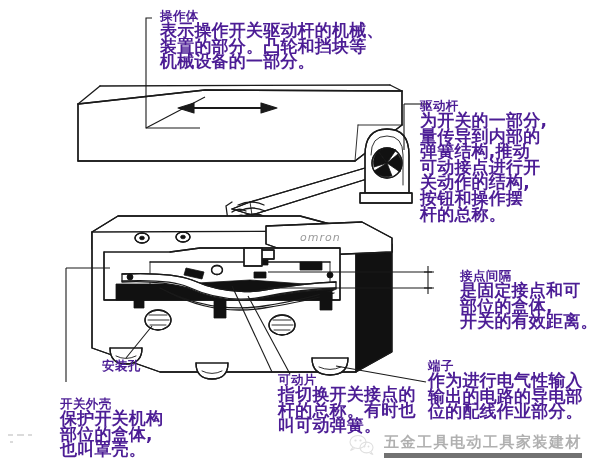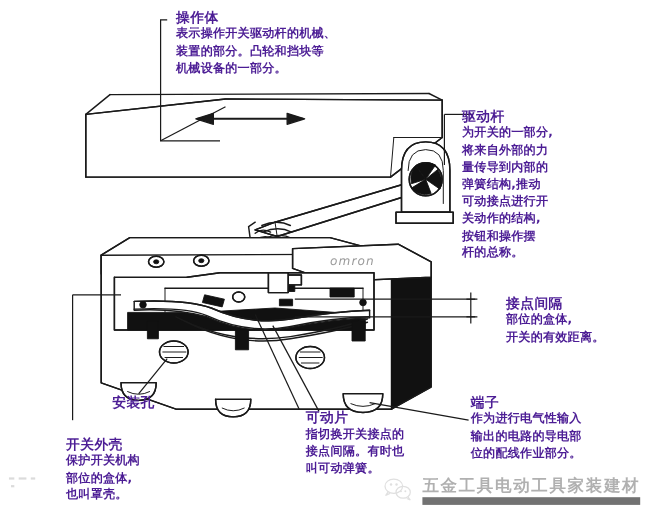--- a/index.html
+++ b/index.html
@@ -14,21 +14,21 @@
   #stage{position:absolute;left:0;top:0;width:600px;height:460px;background:#fff;}
   .svg-layer{position:absolute;left:0;top:0;width:600px;height:460px;}
 
   
   .callout{position:absolute;color:#4c1d95;}
   .callout .title{
     font-weight:bold;font-size:12.5px;line-height:15px;
     letter-spacing:.4px;white-space:nowrap;
   }
   .callout .body{
-    font-weight:bold;font-size:11px;line-height:15.6px;
+    font-weight:bold;font-size:17px;line-height:15.6px;
     letter-spacing:.2px;
   }
   .callout .body div{white-space:nowrap;}
 
   #callout-operating-body{left:160px;top:8px;}
   #callout-actuator{left:420px;top:98px;}
   #callout-contact-gap{left:460px;top:268px;}
   #callout-terminal{left:428px;top:358px;}
   #callout-mounting-hole{left:102px;top:358px;}
   #callout-housing{left:60px;top:396px;}
@@ -37,21 +37,21 @@
   
   #watermark-bar{
     position:absolute;left:0;bottom:0;width:600px;height:30px;
     display:flex;align-items:center;justify-content:flex-end;
     padding-right:18px;box-sizing:border-box;
     opacity:.55;
   }
   #watermark-text{
     font-size:15px;font-weight:bold;color:#707070;
     letter-spacing:1.5px;
-    border-bottom:7px solid #000000;
+    border-bottom:5px solid #000000;
     padding-bottom:1px;
   }
   #watermark-logo{margin-right:9px;opacity:.5;}
   #watermark-dots{position:absolute;left:8px;bottom:14px;opacity:.35;}
 </style>
 </head>
 <body>
 
 <div id="stage">
 
@@ -256,33 +256,33 @@
       <div>表示操作开关驱动杆的机械、</div>
       <div>装置的部分。凸轮和挡块等</div>
       <div>机械设备的一部分。</div>
     </div>
   </div>
 
   <div class="callout" id="callout-actuator">
     <div class="title">驱动杆</div>
     <div class="body">
       <div>为开关的一部分,</div>
-      <div>将来自外部的力</div>
       <div>量传导到内部的</div>
       <div>弹簧结构,推动</div>
       <div>可动接点进行开</div>
       <div>关动作的结构,</div>
       <div>按钮和操作摆</div>
       <div>杆的总称。</div>
     </div>
   </div>
 
   <div class="callout" id="callout-contact-gap">
     <div class="title">接点间隔</div>
     <div class="body">
+      <div>是固定接点和可</div>
       <div>部位的盒体,</div>
       <div>开关的有效距离。</div>
     </div>
   </div>
 
   <div class="callout" id="callout-terminal">
     <div class="title">端子</div>
     <div class="body">
       <div>作为进行电气性输入</div>
       <div>输出的电路的导电部</div>
@@ -300,21 +300,21 @@
       <div>保护开关机构</div>
       <div>部位的盒体,</div>
       <div>也叫罩壳。</div>
     </div>
   </div>
 
   <div class="callout" id="callout-movable-piece">
     <div class="title">可动片</div>
     <div class="body">
       <div>指切换开关接点的</div>
-      <div>接点间隔。有时也</div>
+      <div>杆的总称。有时也</div>
       <div>叫可动弹簧。</div>
     </div>
   </div>
 
   <div id="watermark-bar">
     <svg id="watermark-logo" width="26" height="22" viewBox="0 0 26 22">
       <ellipse cx="9" cy="8" rx="8" ry="6.5" fill="none" stroke="#8d8d8d" stroke-width="1.1"></ellipse>
       <path d="M4,13 l-2.5,3.5 l4,-2" fill="none" stroke="#8d8d8d" stroke-width="1.1"></path>
       <circle cx="6.5" cy="6.5" r="1.1" fill="#8d8d8d"></circle>
       <circle cx="11.5" cy="6.5" r="1.1" fill="#8d8d8d"></circle>

